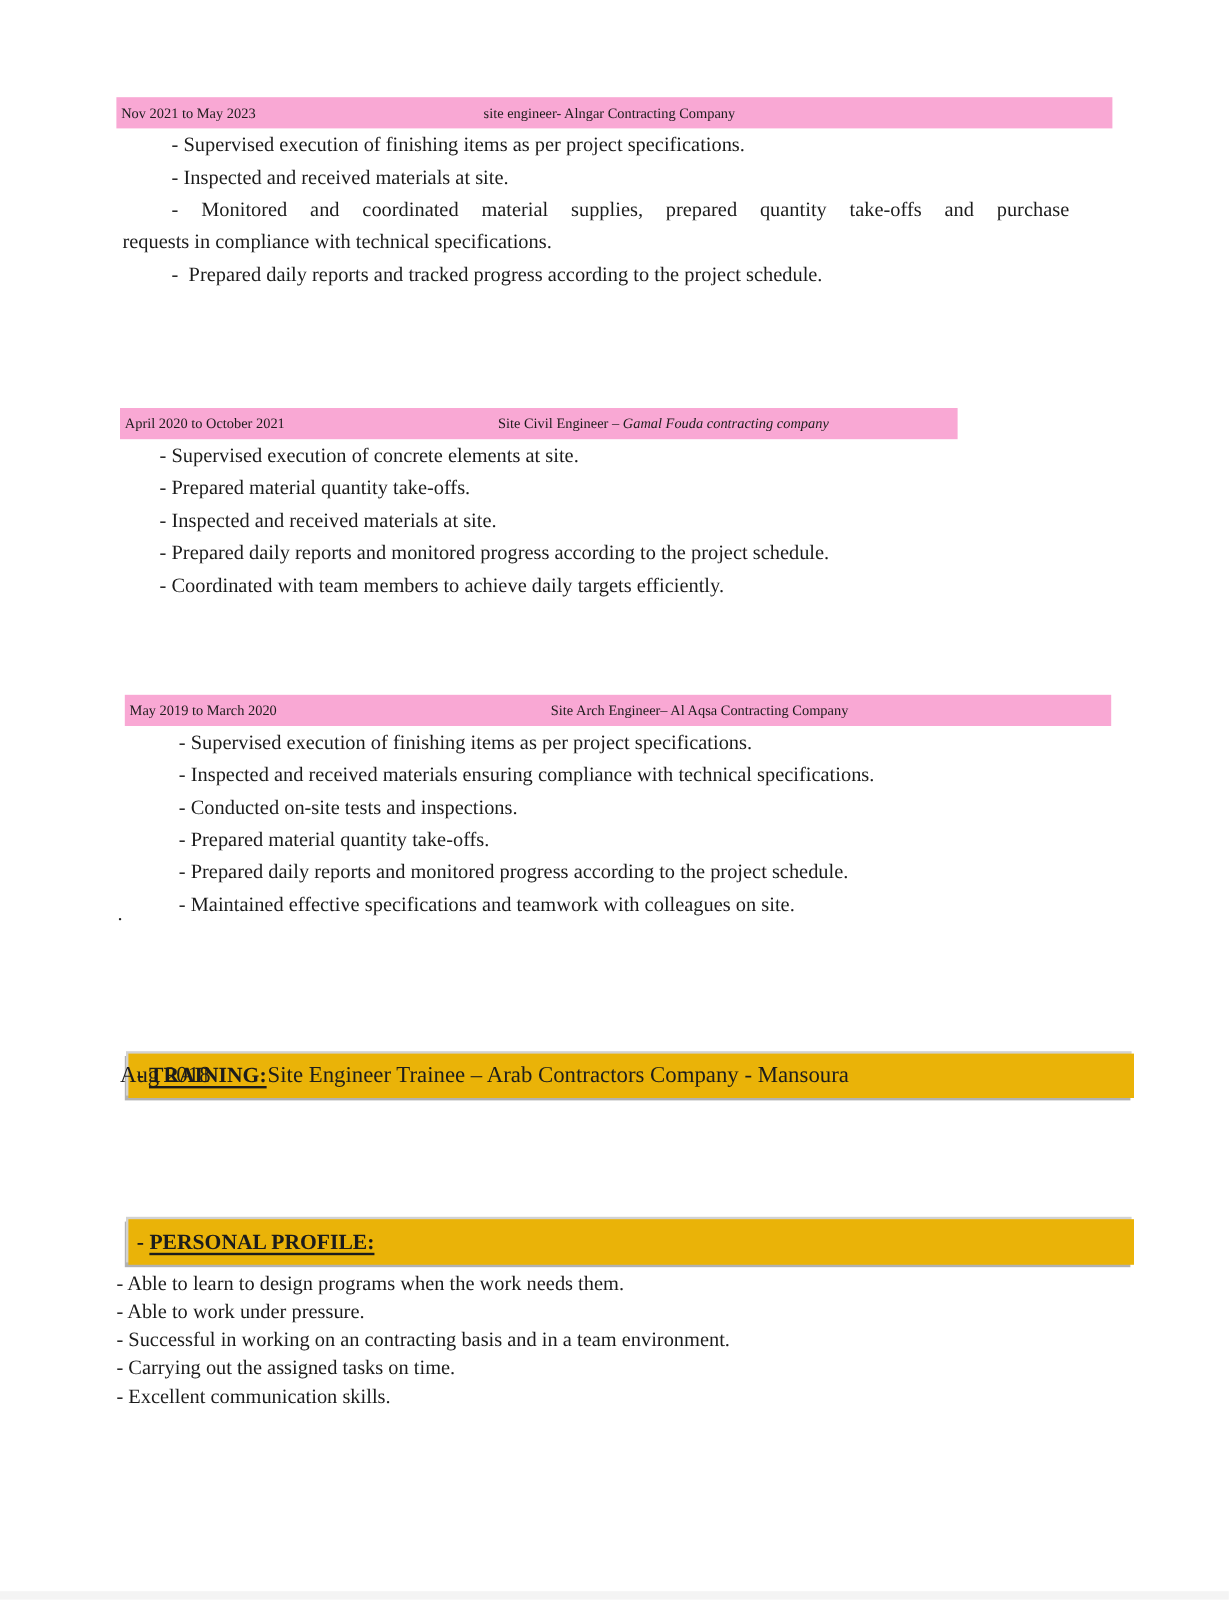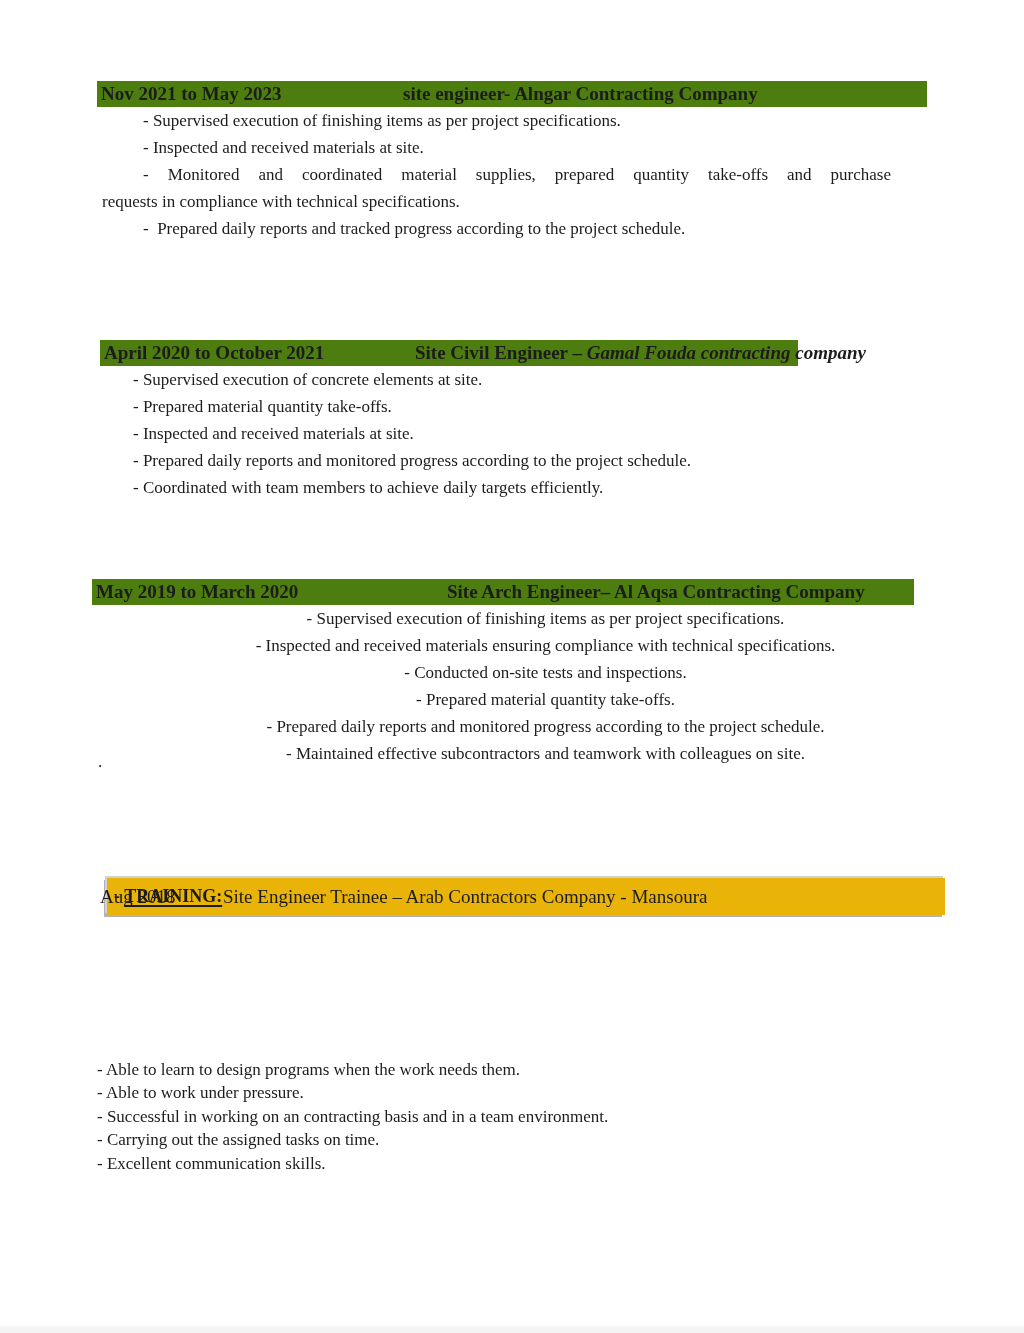--- a/index.html
+++ b/index.html
@@ -12,23 +12,23 @@
     overflow: hidden;
   }
   .page { position: absolute; inset: 0; }
 
   
   .exp { position: absolute; width: 862px; }
   .hbar {
     position: relative;
     height: 26px;
     line-height: 26px;
-    background: #4d7c0f;
-    font-weight: bold;
-    font-size: 19px;
+    background: #f9a8d4;
+    font-weight: normal;
+    font-size: 12px;
     white-space: nowrap;
   }
   .hbar .dates { position: absolute; left: 4px; top: 0; }
   .hbar .title { position: absolute; top: 0; }
   .hbar .title .em { font-style: italic; margin-top: 24px; }
 
   .bullets { margin-top: 1px; }
   .bullets p {
     margin: 0;
     font-size: 17px;
@@ -126,46 +126,49 @@
     </div>
     <div class="bullets">
       <p>- Supervised execution of concrete elements at site.</p>
       <p>- Prepared material quantity take-offs.</p>
       <p>- Inspected and received materials at site.</p>
       <p>- Prepared daily reports and monitored progress according to the project schedule.</p>
       <p>- Coordinated with team members to achieve daily targets efficiently.</p>
     </div>
   </section>
 
-  <section class="exp exp3" style="top:579px; left:92px;text-align:center;">
+  <section class="exp exp3" style="top:579px; left:104px;">
     <div class="hbar" style="width:822px;">
       <span class="dates">May 2019 to March 2020</span>
       <span class="title" style="left:355px;">Site Arch Engineer– Al Aqsa Contracting Company</span>
     </div>
     <div class="bullets">
       <p>- Supervised execution of finishing items as per project specifications.</p>
       <p>- Inspected and received materials ensuring compliance with technical specifications.</p>
       <p>- Conducted on-site tests and inspections.</p>
       <p>- Prepared material quantity take-offs.</p>
       <p>- Prepared daily reports and monitored progress according to the project schedule.</p>
-      <p>- Maintained effective subcontractors and teamwork with colleagues on site.</p>
+      <p>- Maintained effective specifications and teamwork with colleagues on site.</p>
     </div>
   </section>
 
   <span class="stray-dot">.</span>
 
   <div class="big-bar training-bar">
     <span class="dash">- </span><span class="label">TRAINING:</span>
   </div>
 
   <div class="training-entry">
     <span class="t-date">Aug 2018</span>
     <span class="t-title">Site Engineer Trainee – Arab Contractors Company - Mansoura</span>
   </div>
 
+  <div class="big-bar profile-bar">
+    <span class="dash">- </span><span class="label">PERSONAL PROFILE:</span>
+  </div>
 
   <div class="profile-bullets">
     <p>- Able to learn to design programs when the work needs them.</p>
     <p>- Able to work under pressure.</p>
     <p>- Successful in working on an contracting basis and in a team environment.</p>
     <p>- Carrying out the assigned tasks on time.</p>
     <p>- Excellent communication skills.</p>
   </div>
 
   <div class="bottom-strip"></div>

